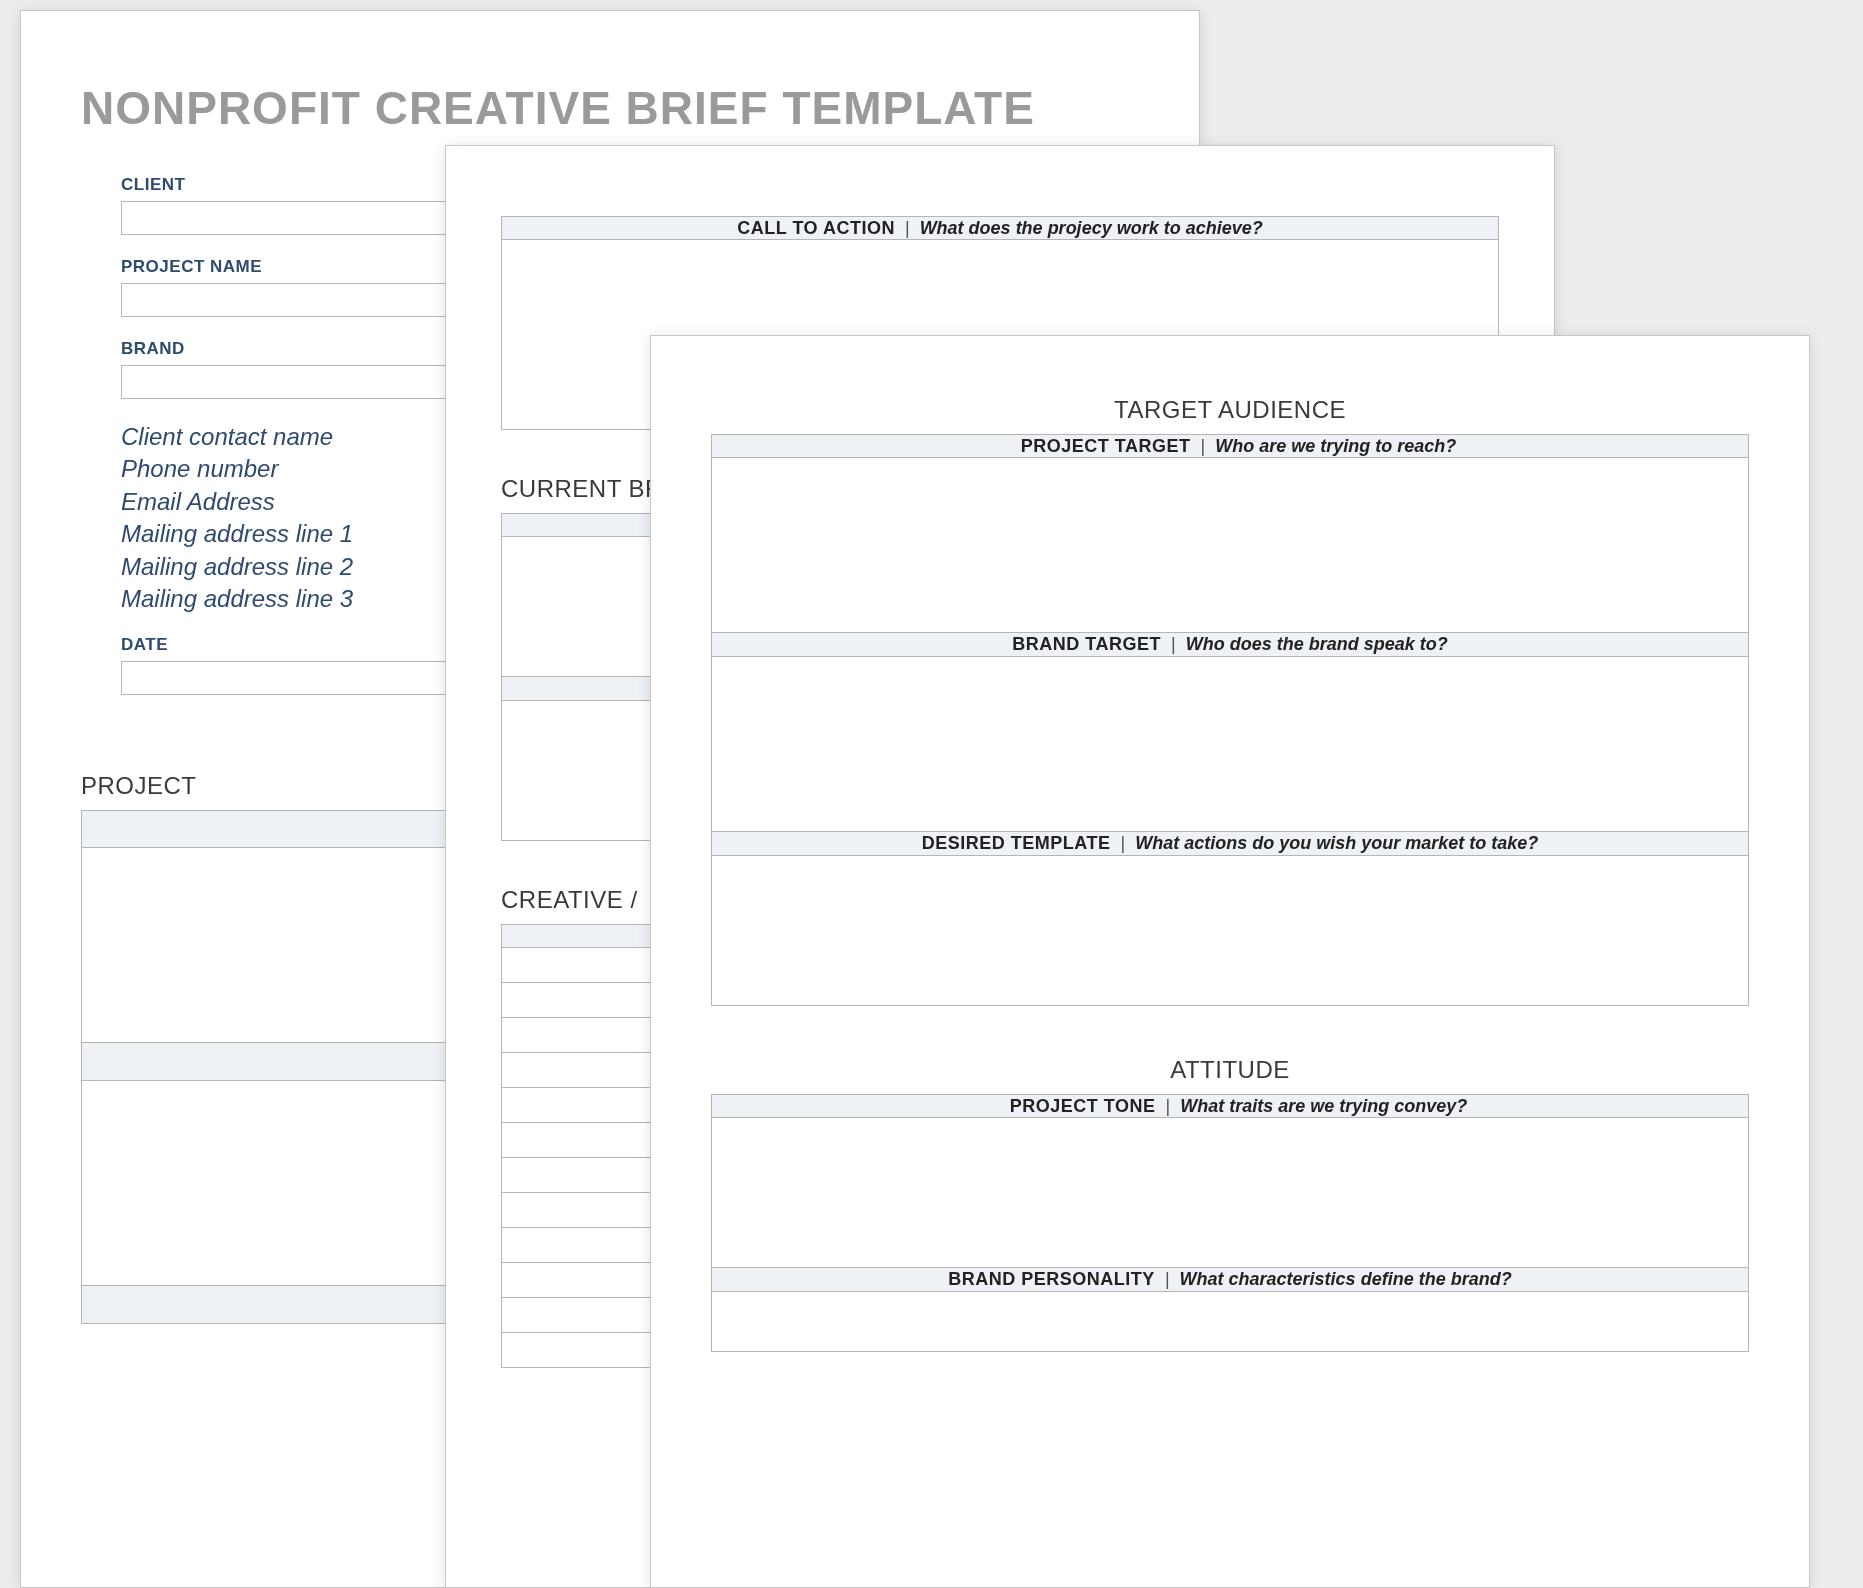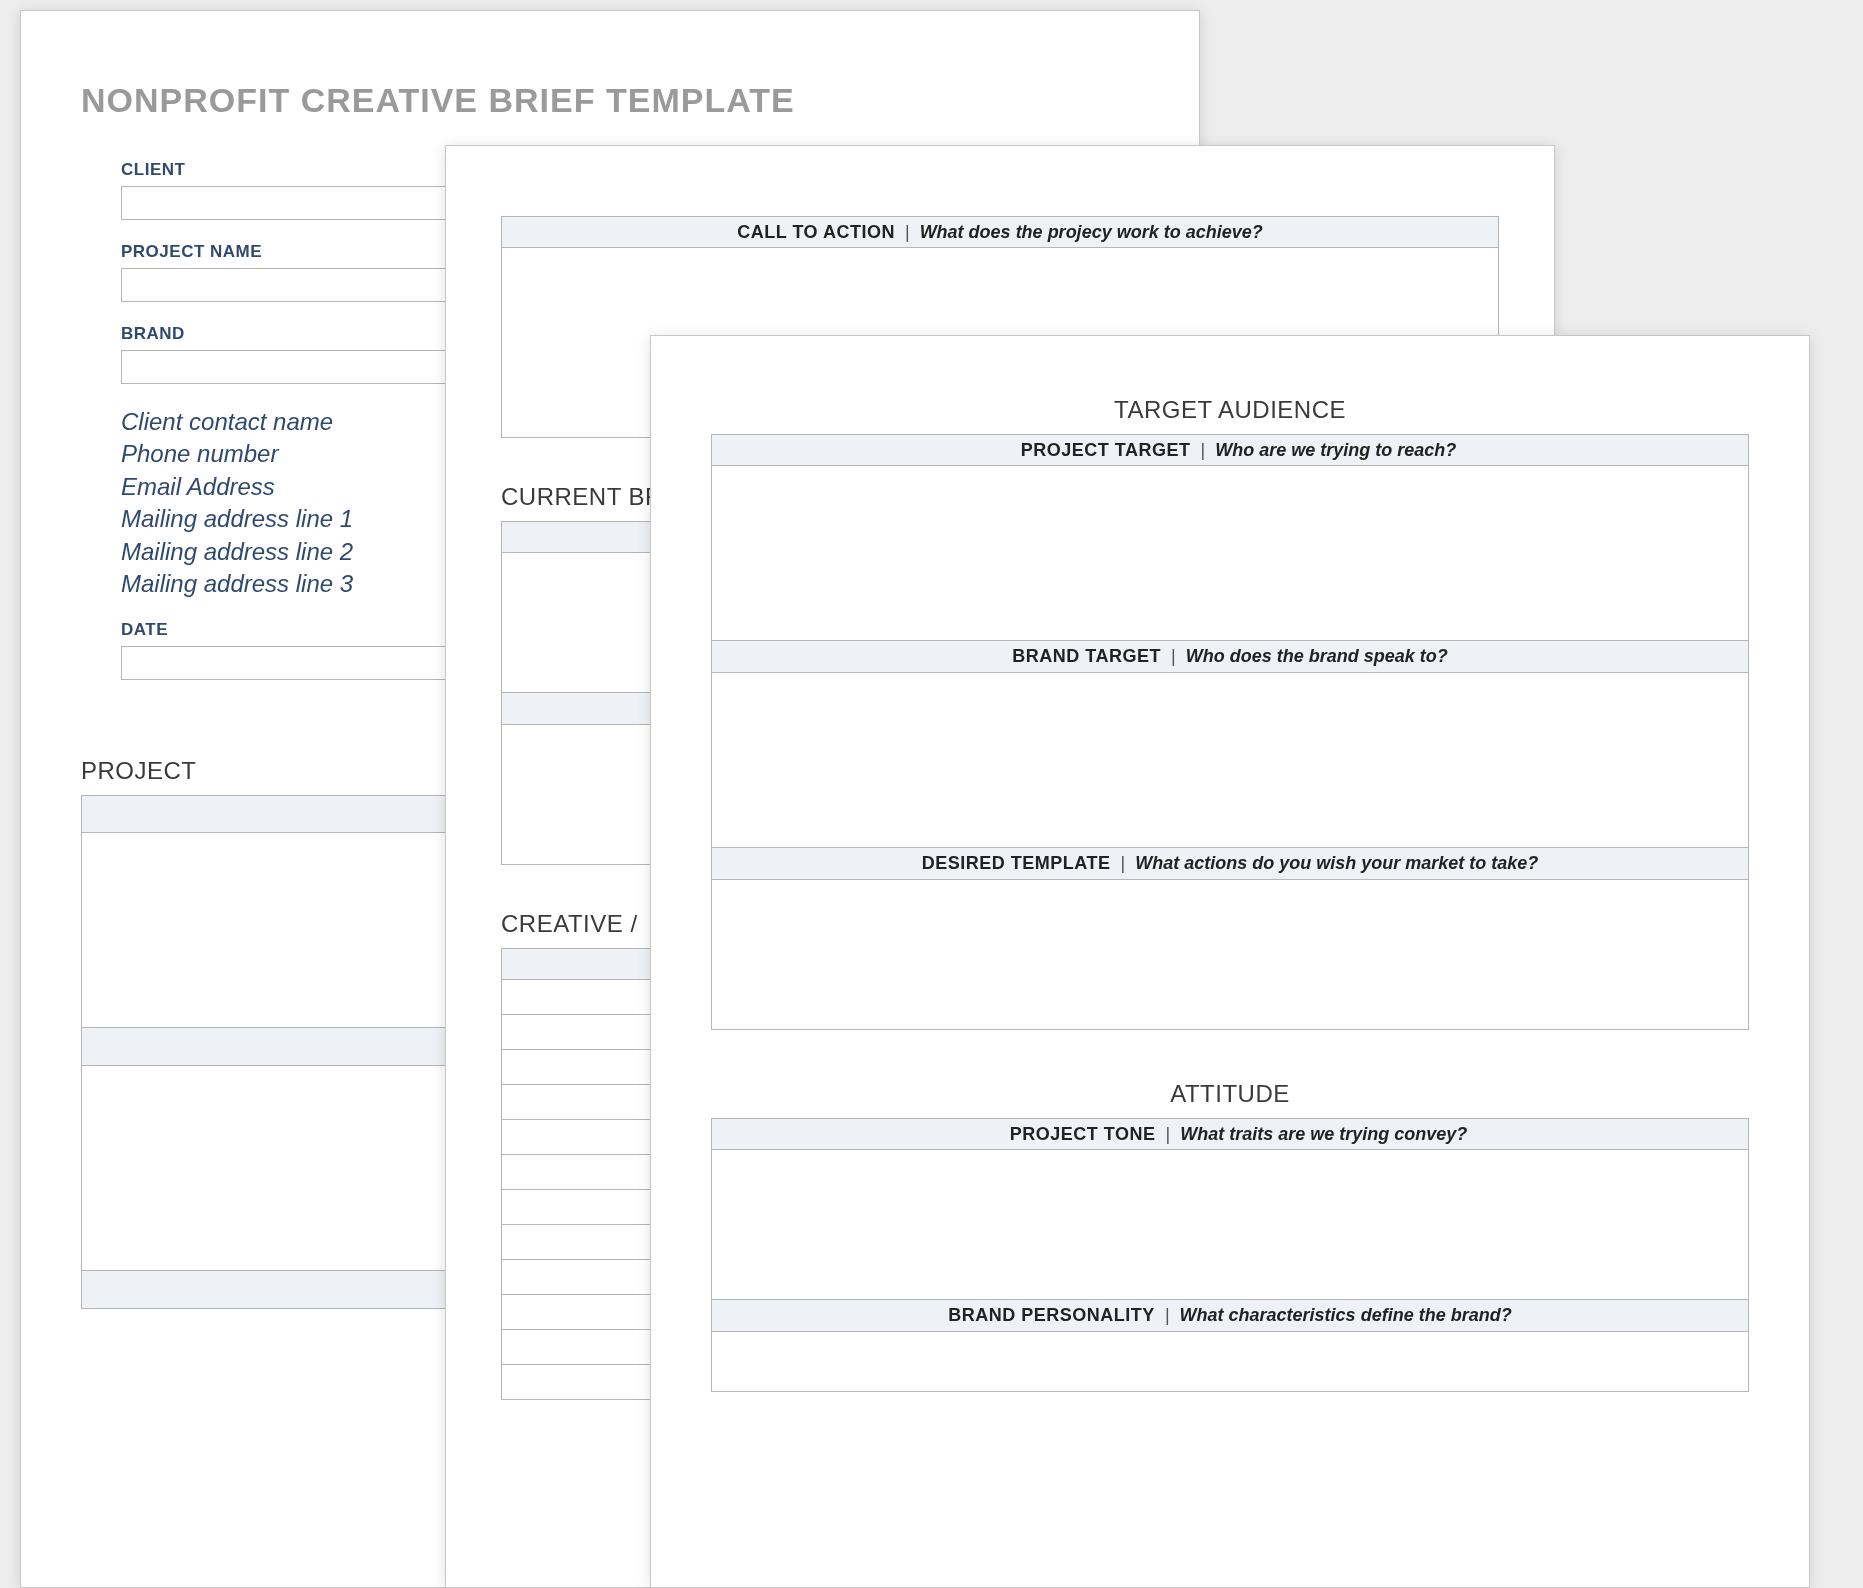--- a/index.html
+++ b/index.html
@@ -40,21 +40,21 @@
   .input-box{
     border:1px solid #b5b5b5;
     background:#fff;
     height:34px;
     box-sizing:border-box;
   }
 
   .grey-header{
     background:#eef1f5;
     border:1px solid #b5b5b5;
-    height:32px;
+    height:24px;
     display:flex;
     align-items:center;
     justify-content:center;
     font-size:18px;
     box-sizing:border-box;
   }
   .grey-header .lead{font-weight:700;letter-spacing:.5px;}
   .grey-header .sep{margin:0 10px;color:#555;}
   .grey-header .desc{font-style:italic;font-weight:700;}
 
@@ -66,21 +66,21 @@
   }
 
   
   #p1{
     left:20px; top:10px;
     width:1180px; height:1578px;
     padding:70px 60px;
   }
   #p1 h1{
     margin:0 0 40px 0;
-    font-size:34px;
+    font-size:46px;
     font-weight:700;
     letter-spacing:1px;
     color:#9a9a9a;
   }
   #p1 .row{margin-left:40px; margin-bottom:22px;}
   #p1 .row .input-box{width:500px; margin-top:6px;}
   #p1 .contact{
     margin-left:40px;
     font-size:24px;
     font-style:italic;

